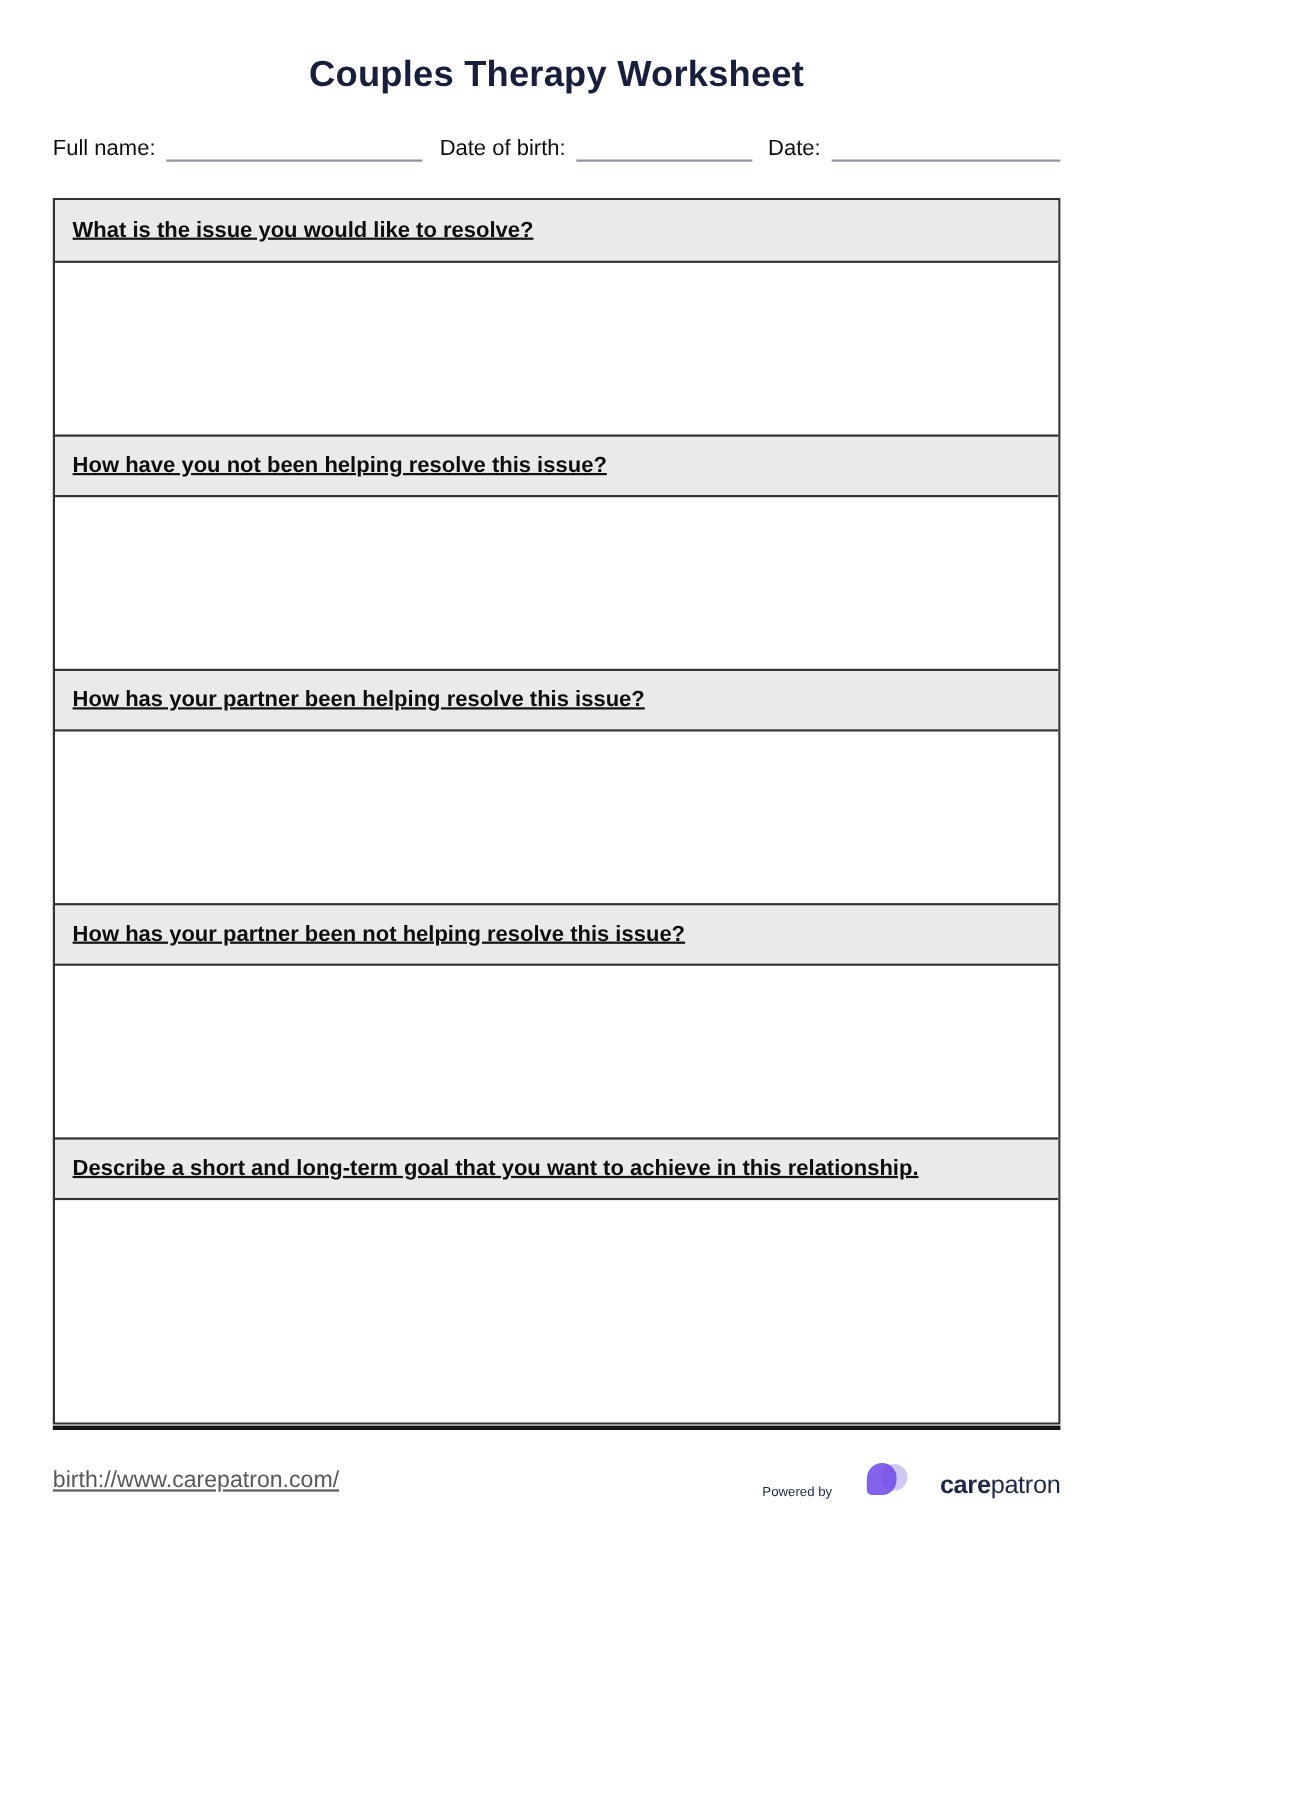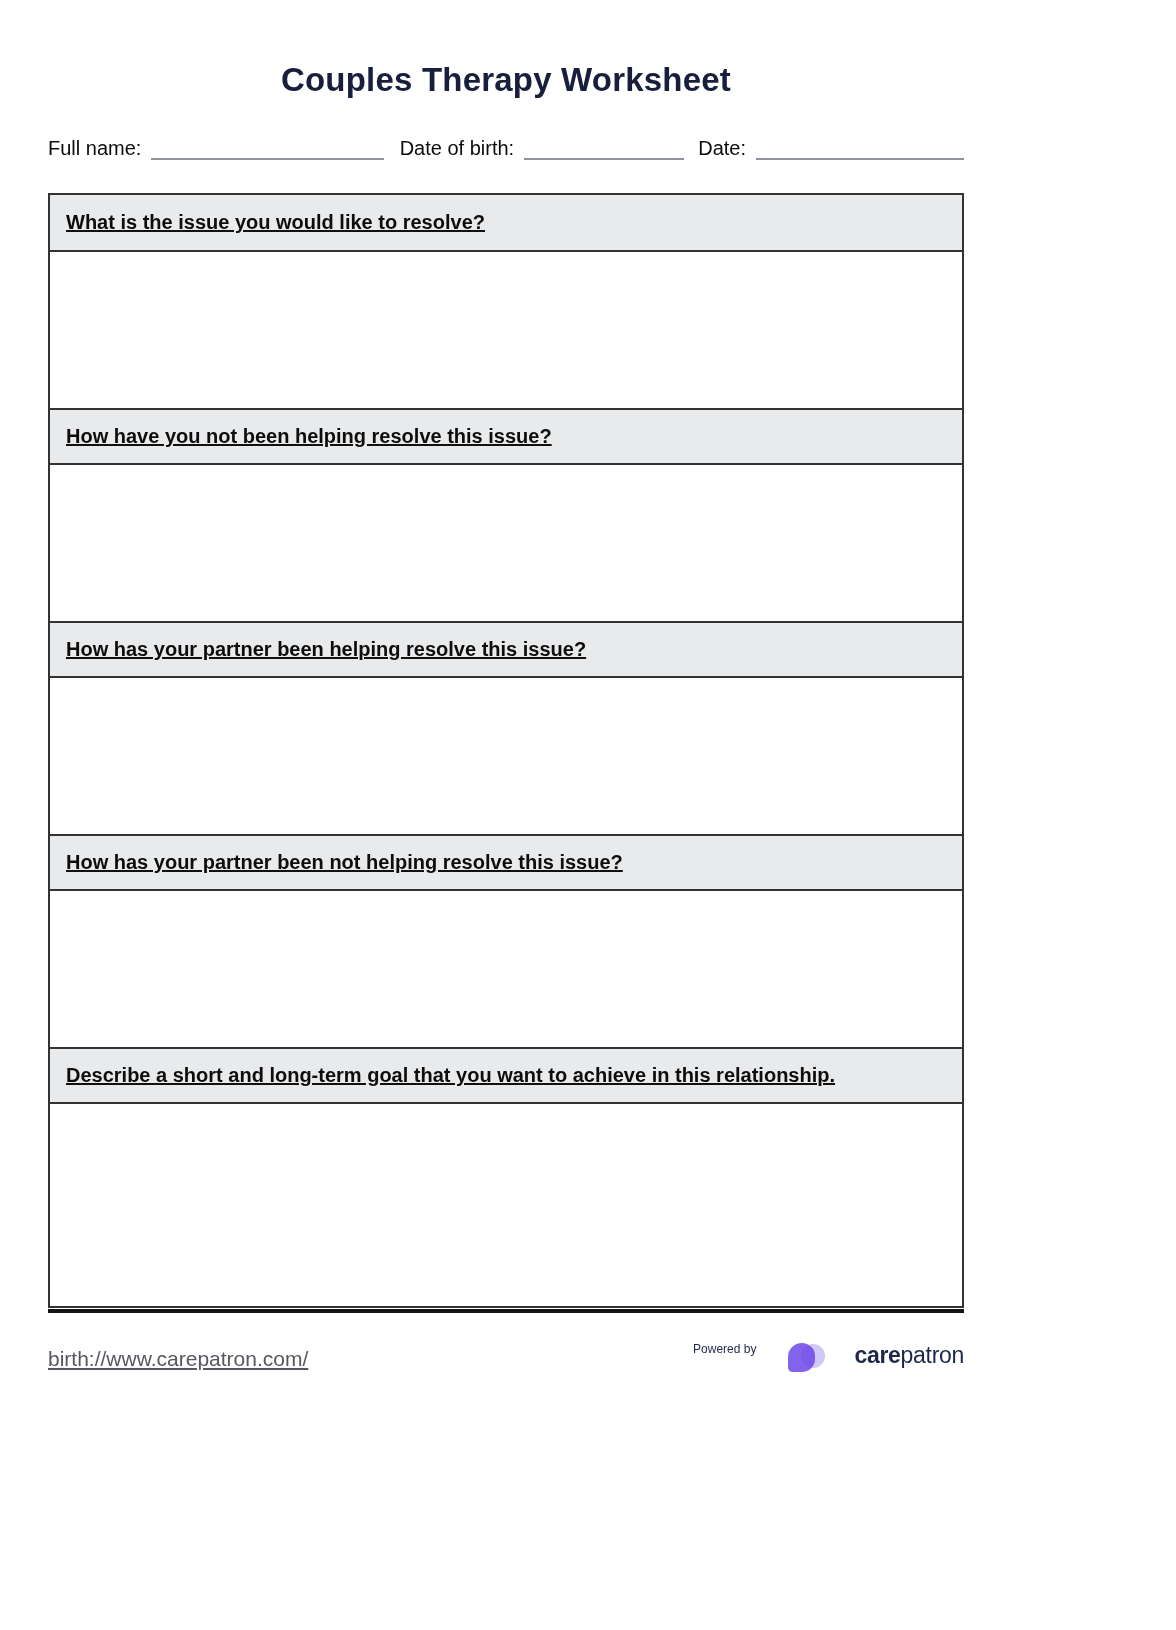--- a/index.html
+++ b/index.html
@@ -7,21 +7,21 @@
   body {
     width: 1176px;
     height: 1630px;
     font-family: "Liberation Sans", sans-serif;
     color: #111;
     overflow: hidden;
   }
   .page {
     width: 1012px;
     height: 1630px;
-    padding: 17px 48px;
+    padding: 4px 48px;
     background: #ffffff;
   }
   .title {
     padding-top: 44px;
     text-align: center;
     font-size: 33px;
     font-weight: bold;
     color: #181f3d;
     letter-spacing: 0.2px;
   }
@@ -84,21 +84,21 @@
     align-items: center;
   }
   .site-link {
     font-size: 21px;
     color: #55585e;
     text-decoration: underline;
     cursor: pointer;
   }
   .brand {
     display: flex;
-    align-items: flex-start;
+    align-items: flex-end;
     gap: 20px;
   }
   .powered {
     font-size: 12px;
     color: #1e2749;
     margin-right: 10px;
   }
   .logo-mark { display: block; margin-right: 8px; }
   .wordmark {
     font-size: 23px;

